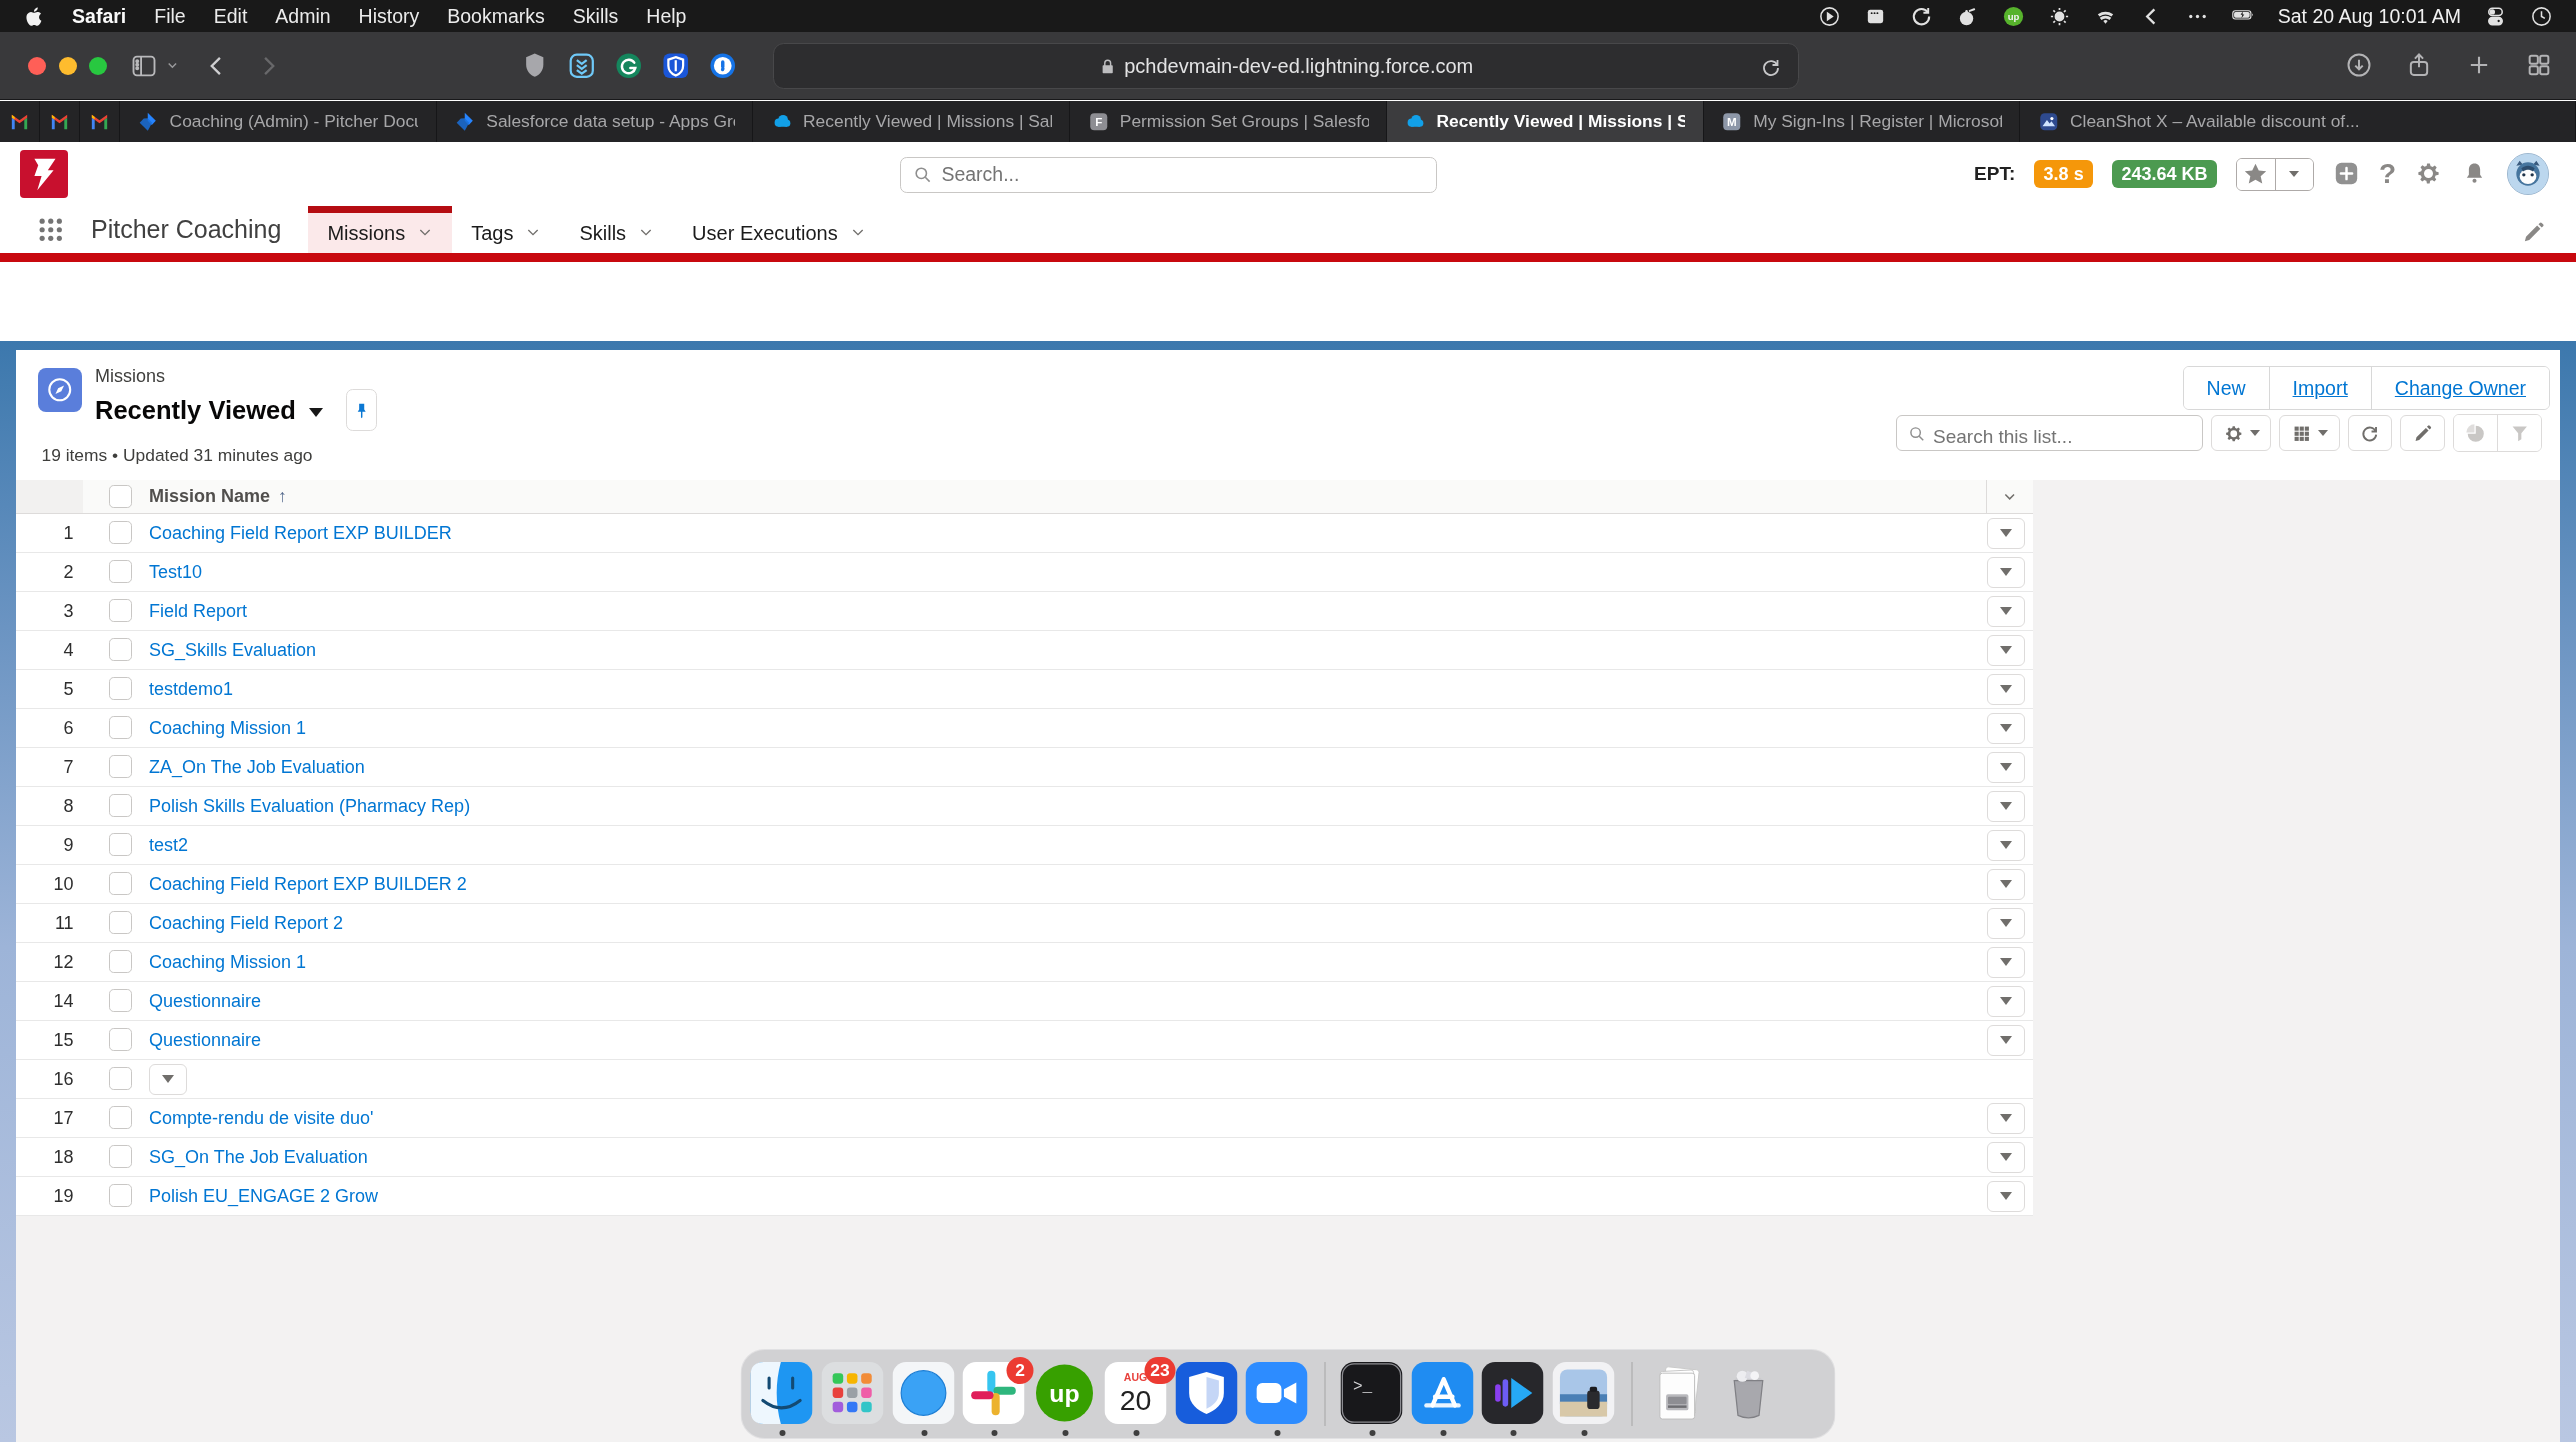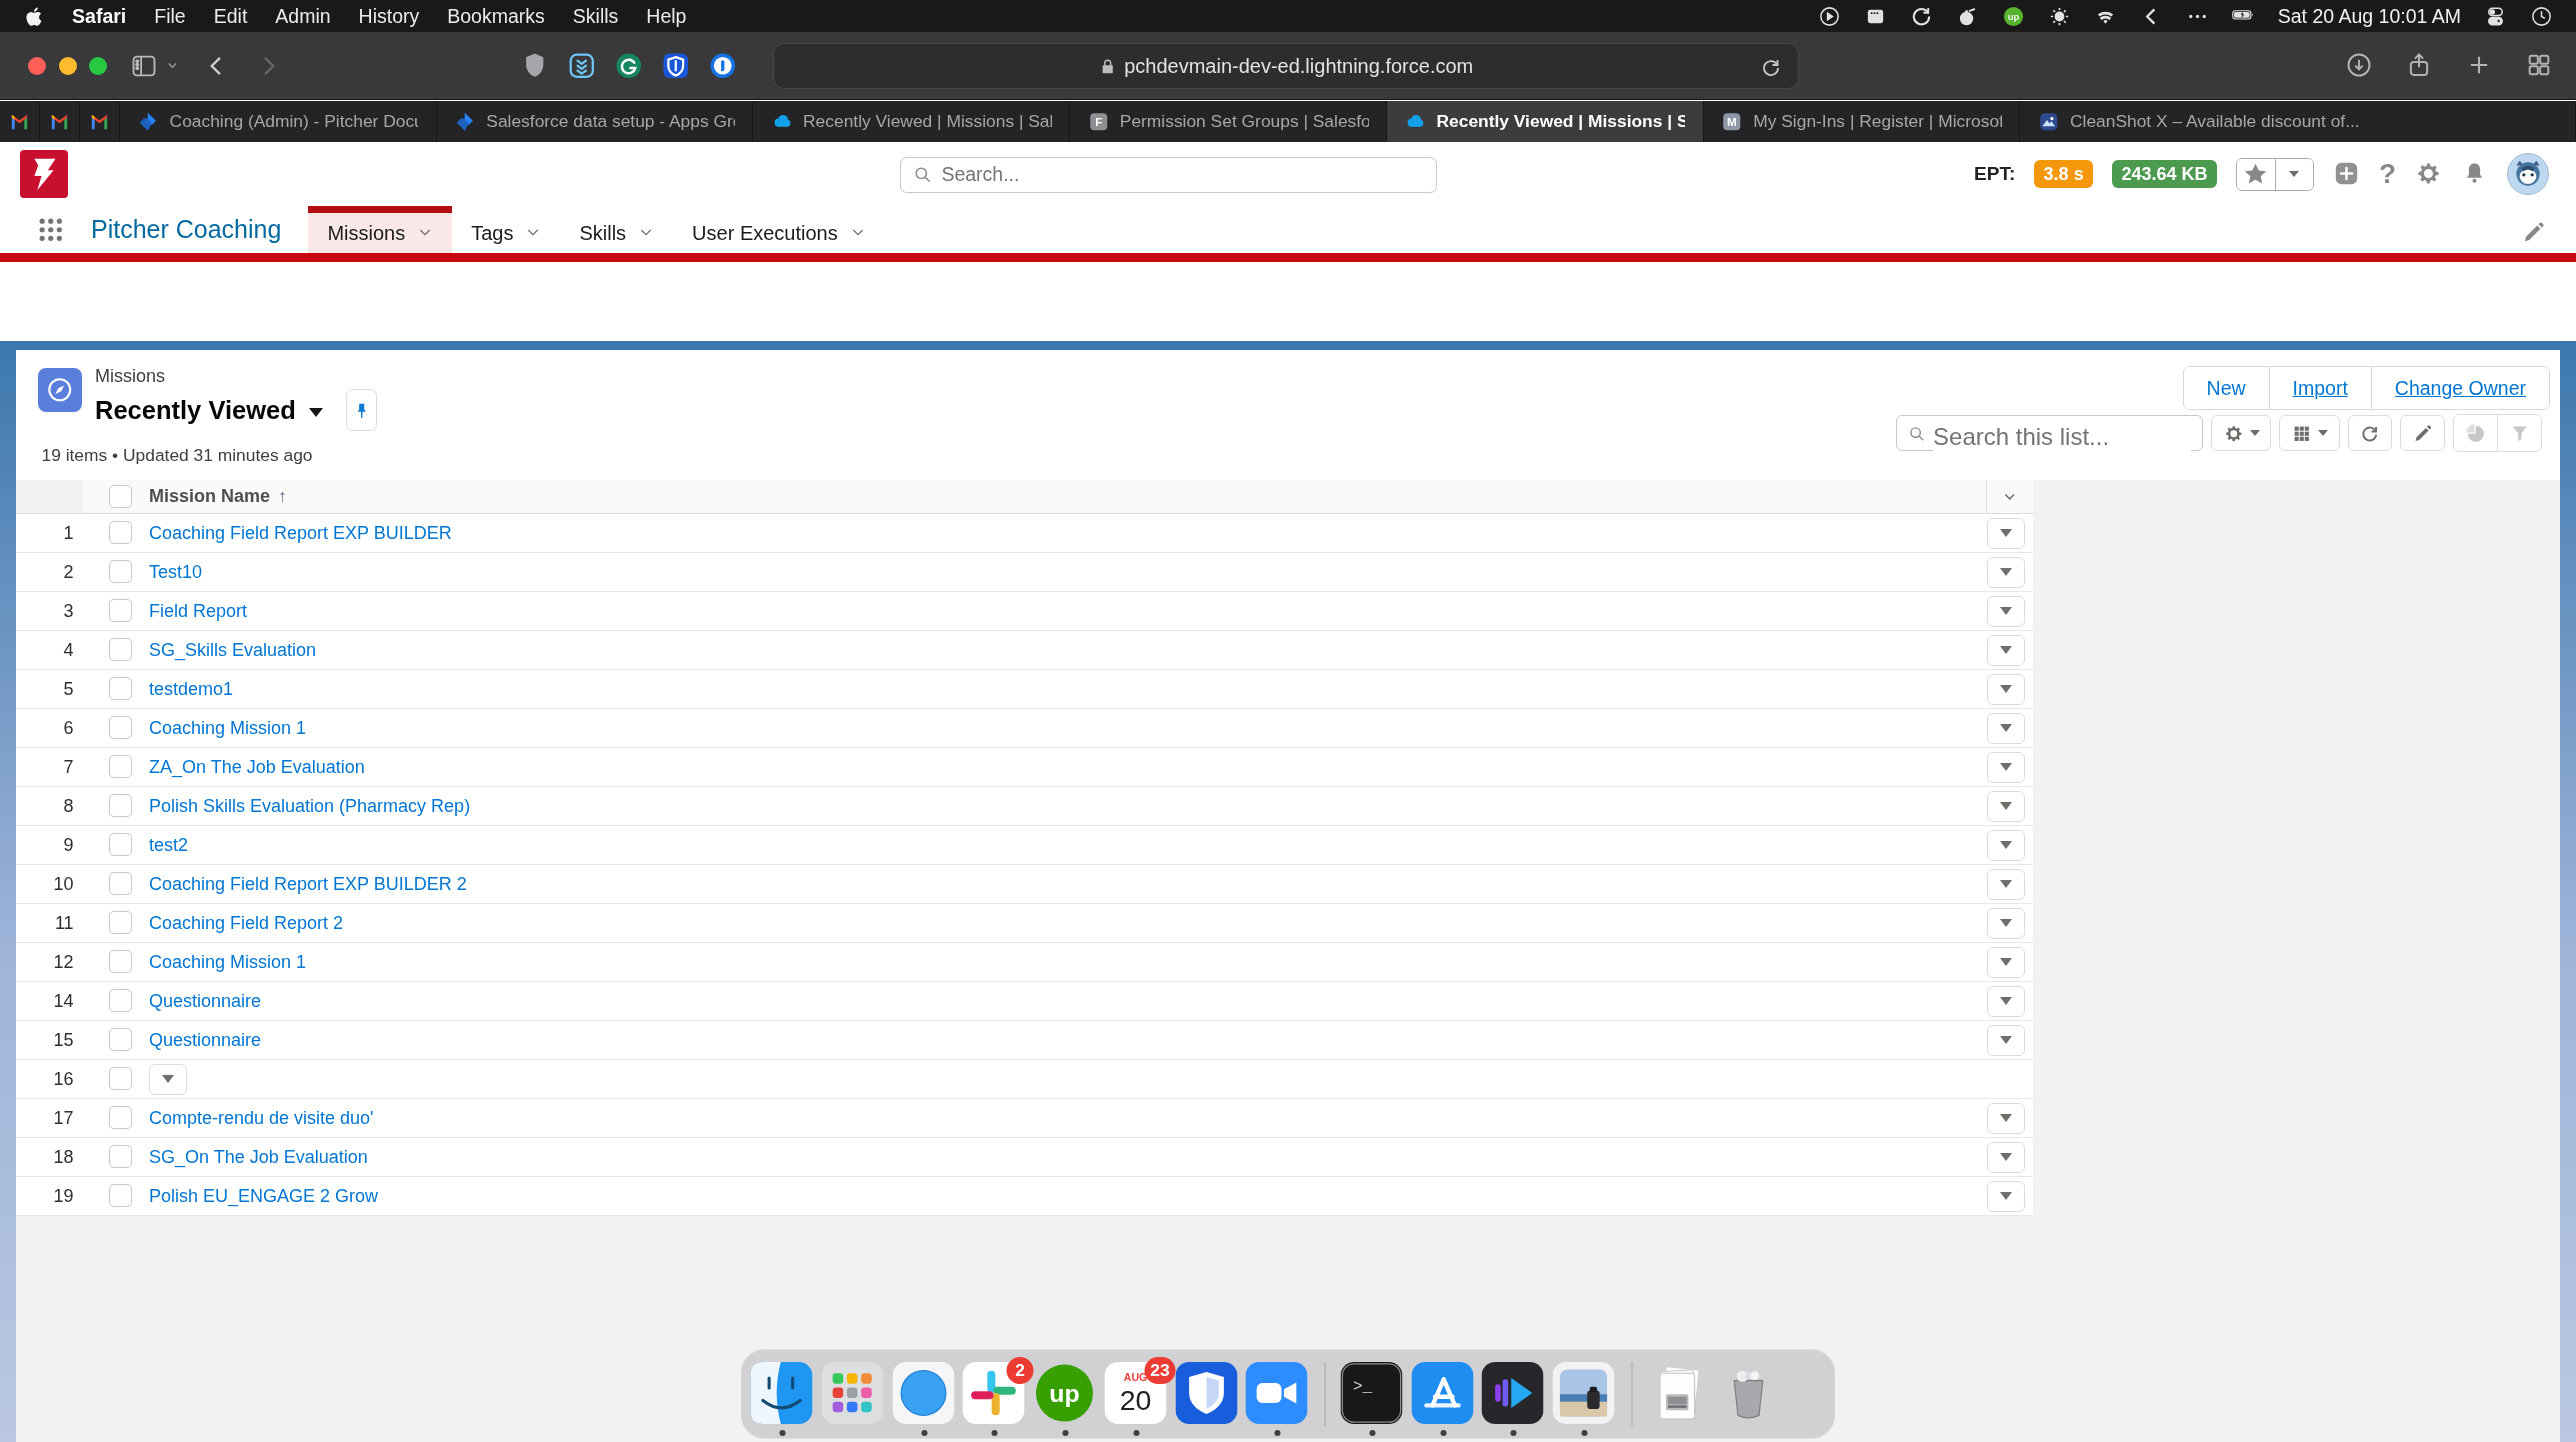--- a/index.html
+++ b/index.html
@@ -58,21 +58,21 @@
   .badge.orange { background:#f5970a; }
   .badge.green { background:#4c9a50; }
   .star-group { display:flex; border:1px solid #aeaaa8; border-radius:6px; overflow:hidden; }
   .star-group .sg { width:38px; height:31px; display:flex; align-items:center; justify-content:center; background:#fff; }
   .star-group .sg + .sg { border-left:1px solid #aeaaa8; }
   .gico { width:27px; height:27px; }
   .avatar { width:42px; height:42px; border-radius:50%; overflow:hidden; border:1.3px solid #9db7cf; background:#bcd7ee; }
 
   .sfnav { position:relative; height:56px; background:#fff; border-bottom:9.4px solid #c8090f; display:flex; align-items:stretch; }
   .waffle { width:29.5px; height:29.5px; align-self:center; margin-left:36px; }
-  .app-title { align-self:center; font-size:25px; color:#0369a1; margin-left:25.5px; margin-right:27px; white-space:nowrap; }
+  .app-title { align-self:center; font-size:25px; color:#404040; margin-left:25.5px; margin-right:27px; white-space:nowrap; }
   .navitem { display:flex; align-items:center; gap:12px; padding:0 19px; font-size:20px; color:#1b1b1b;
     border-top:7.4px solid transparent; white-space:nowrap; }
   .navitem.active { background:#fbe9ea; border-top-color:#b50d12; }
   .nav-chev { width:16px; height:16px; }
   .nav-pencil { position:absolute; right:31px; top:14.8px; width:23px; height:23px; }
 
   
   .pagebg { position:absolute; top:199px; left:0; right:0; bottom:0;
     background:linear-gradient(180deg,#3c78ad 0%, #6b94c2 26%, #9db4d8 55%, #b9c7e2 100%); }
   .card { position:absolute; left:16px; right:16px; top:9.4px; bottom:0; background:#fff; }
@@ -88,21 +88,21 @@
     display:flex; align-items:center; justify-content:center; margin-left:9.4px; }
   .pinbtn svg { width:17.4px; height:17.4px; }
   .head-buttons { position:absolute; right:10px; top:16px; display:flex; border:1px solid #d8d8d8; border-radius:6px; overflow:hidden; }
   .hb { background:#fff; color:#0176d3; font-size:19.5px; padding:0 23px; height:42px; display:flex; align-items:center; white-space:nowrap; }
   .hb + .hb { border-left:1px solid #d8d8d8;text-decoration:underline; }
 
   .summary { position:absolute; left:25.5px; top:95px; font-size:17.4px; color:#3e3e3c; }
   .controls { position:absolute; right:18px; top:64px; display:flex; gap:8px; align-items:center; }
   .lsearch { width:307px; height:36px; border:1px solid #c9c7c5; border-radius:6px; display:flex; align-items:center;
     padding:0 10.7px; gap:8px; background:#fff; }
-  .lsearch input { border:none; outline:none; font-size:24px; color:#0f766e; width:100%; font-family:inherit;margin-top:8px; }
+  .lsearch input { border:none; outline:none; font-size:19px; color:#0f766e; width:100%; font-family:inherit;margin-top:8px; }
   .lsearch input::placeholder { color:#747474; }
   .cbtn { height:36px; border:1px solid #dddbda; border-radius:6px; background:#fff; display:flex;
     align-items:center; justify-content:center; padding:0 10.7px; gap:5.4px; }
   .cbtn svg { width:21.5px; height:21.5px; }
   .cgroup { display:flex; border:1px solid #dddbda; border-radius:6px; overflow:hidden; }
   .cgroup .cbtn { border:none; border-radius:0; }
   .cgroup .cbtn + .cbtn { border-left:1px solid #dddbda; }
   .caret { width:0;height:0;border-left:5.4px solid transparent;border-right:5.4px solid transparent;border-top:6.7px solid #706e6b; }
 
   .tablewrap { position:absolute; top:130px; left:0; right:0; bottom:0; background:#f3f2f2; overflow:hidden; }

